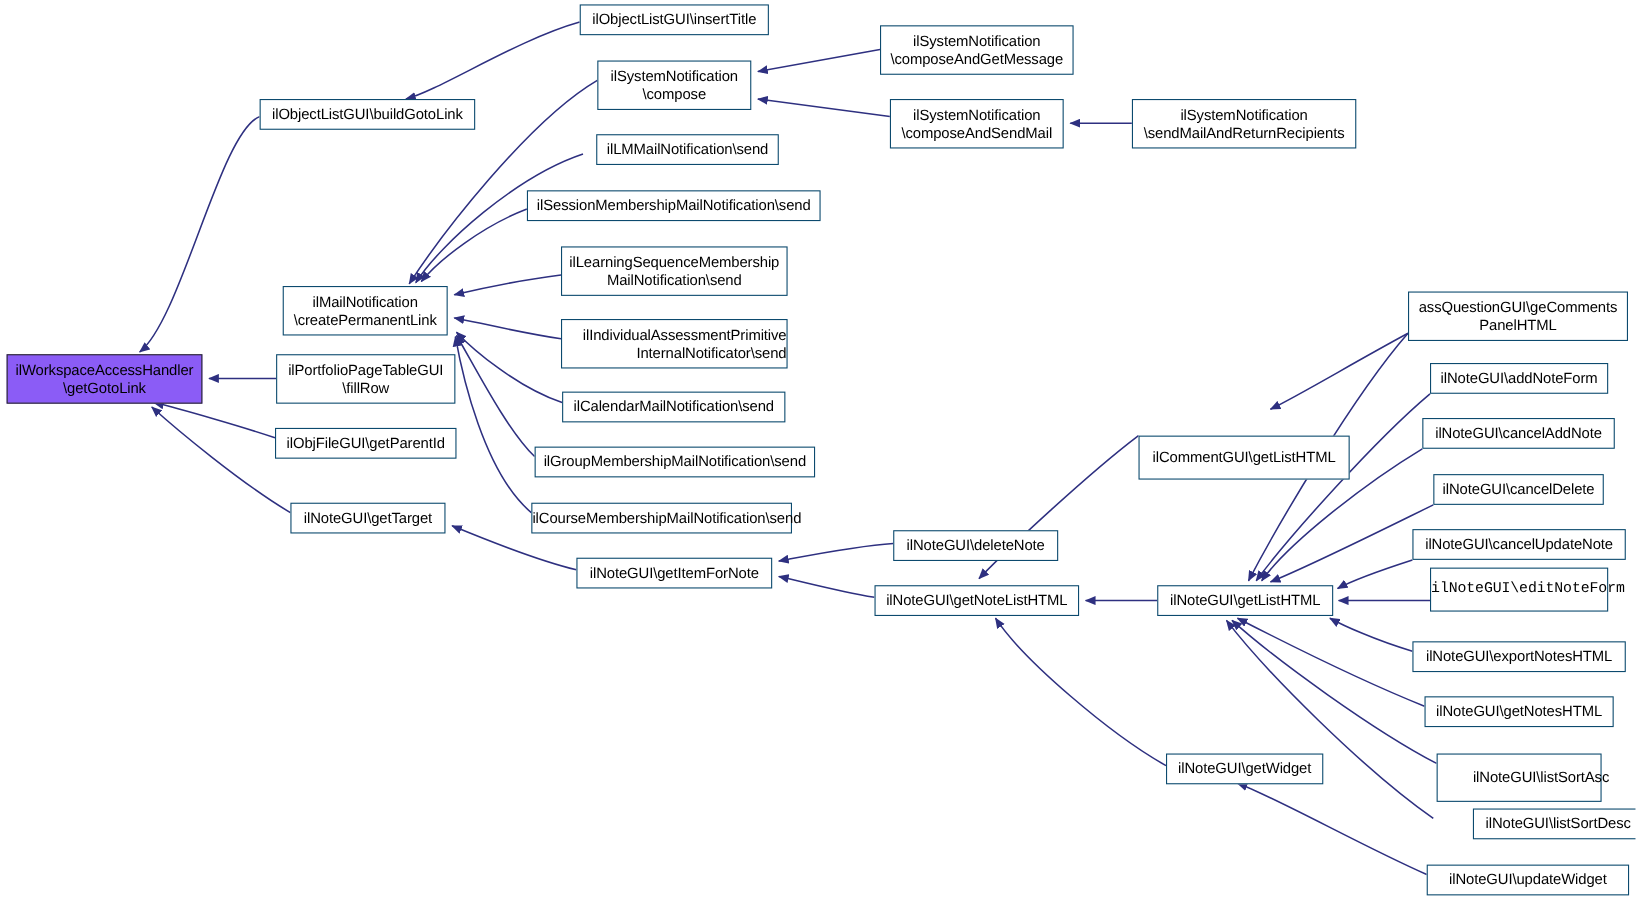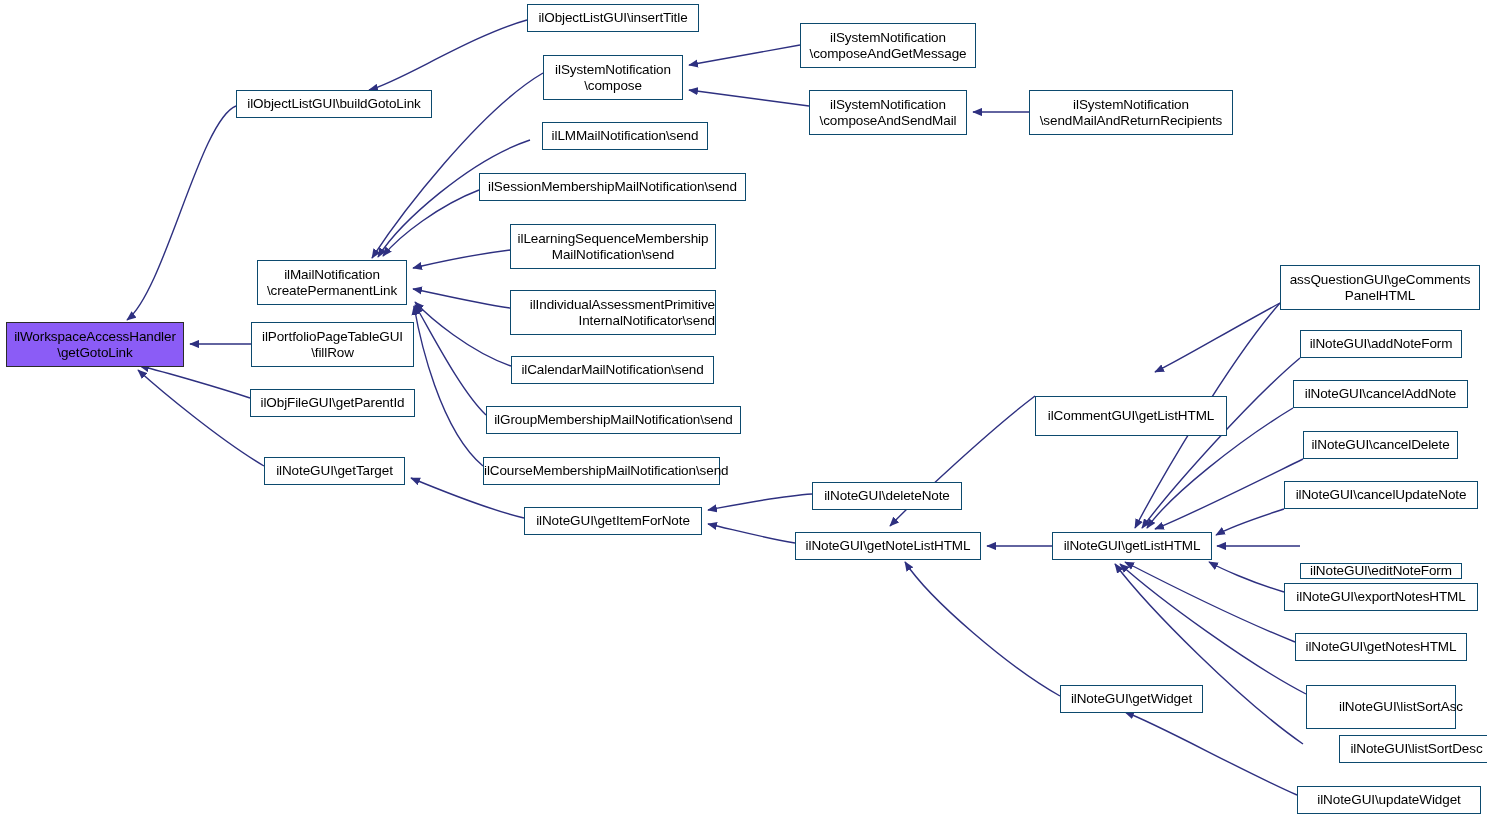--- a/index.html
+++ b/index.html
@@ -120,21 +120,21 @@
       <div class="node" style="left: 812px; top: 482px; width: 150px; height: 28px;"><span class="lbl">ilNoteGUI\deleteNote</span></div>
       <div class="node" style="left: 795px; top: 532px; width: 186px; height: 28px;"><span class="lbl">ilNoteGUI\getNoteListHTML</span></div>
       <div class="node" style="left: 1035px; top: 376px; width: 192px; height: 40px; margin-top: 20px;"><span class="lbl">ilCommentGUI\getListHTML</span></div>
       <div class="node" style="left: 1052px; top: 532px; width: 160px; height: 28px;"><span class="lbl">ilNoteGUI\getListHTML</span></div>
       <div class="node" style="left: 1280px; top: 265px; width: 200px; height: 45px;"><span class="lbl">assQuestionGUI\geComments
 PanelHTML</span></div>
       <div class="node" style="left: 1300px; top: 330px; width: 162px; height: 28px;"><span class="lbl">ilNoteGUI\addNoteForm</span></div>
       <div class="node" style="left: 1293px; top: 380px; width: 175px; height: 28px;"><span class="lbl">ilNoteGUI\cancelAddNote</span></div>
       <div class="node" style="left: 1303px; top: 431px; width: 155px; height: 28px;"><span class="lbl">ilNoteGUI\cancelDelete</span></div>
       <div class="node" style="left: 1284px; top: 481px; width: 194px; height: 28px;"><span class="lbl">ilNoteGUI\cancelUpdateNote</span></div>
-      <div class="node" style="left: 1300px; top: 563px; width: 162px; height: 16px;"><span class="lbl">ilNoteGUI\editNoteForm</span></div>
+      <div class="node" style="left: 1300px; top: 516px; width: 162px; height: 40px; font-family: Liberation Mono, monospace;"><span class="lbl">ilNoteGUI\editNoteForm</span></div>
       <div class="node" style="left: 1284px; top: 583px; width: 194px; height: 28px;"><span class="lbl">ilNoteGUI\exportNotesHTML</span></div>
       <div class="node" style="left: 1295px; top: 633px; width: 172px; height: 28px;"><span class="lbl">ilNoteGUI\getNotesHTML</span></div>
       <div class="node" style="left: 1306px; top: 685px; width: 150px; height: 44px; padding-left: 32px;"><span class="lbl">ilNoteGUI\listSortAsc</span></div>
       <div class="node" style="left: 1060px; top: 685px; width: 143px; height: 28px;"><span class="lbl">ilNoteGUI\getWidget</span></div>
       <div class="node" style="left: 1303px; top: 735px; width: 155px; height: 28px; margin-left: 36px;"><span class="lbl">ilNoteGUI\listSortDesc</span></div>
       <div class="node" style="left: 1297px; top: 786px; width: 184px; height: 28px;"><span class="lbl">ilNoteGUI\updateWidget</span></div>
     </div>
 </div>
 
 </body></html>

